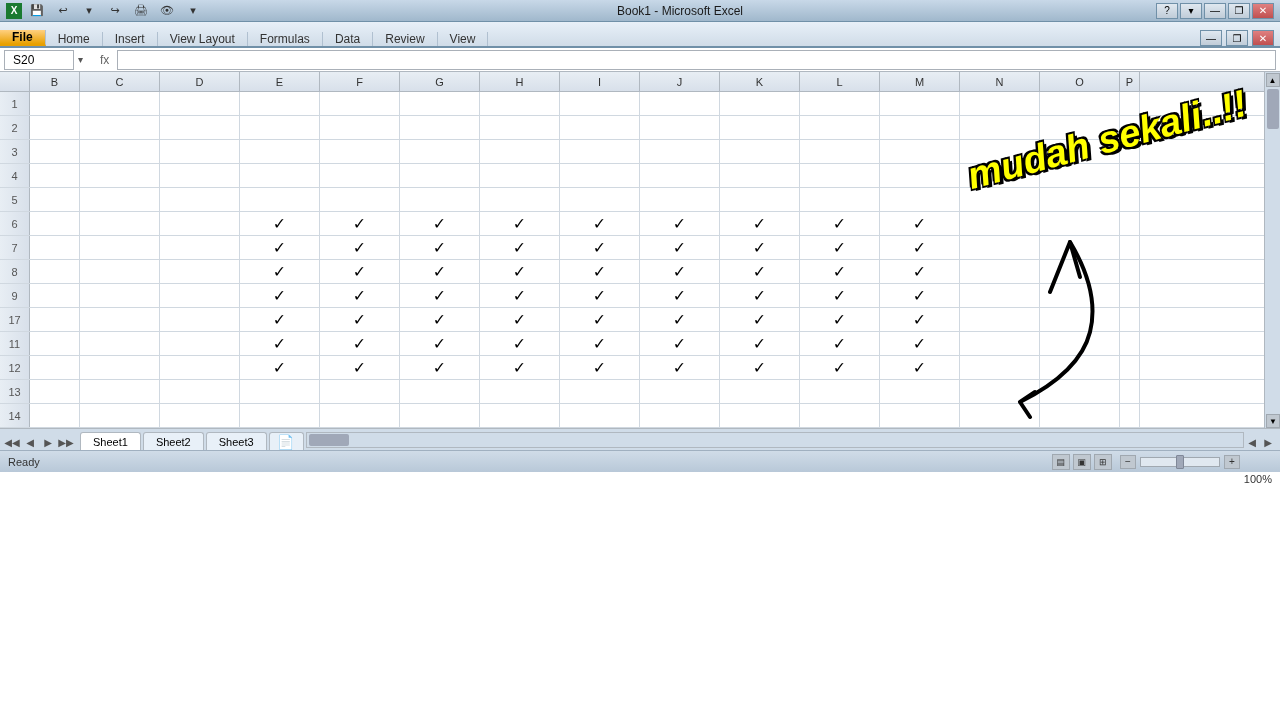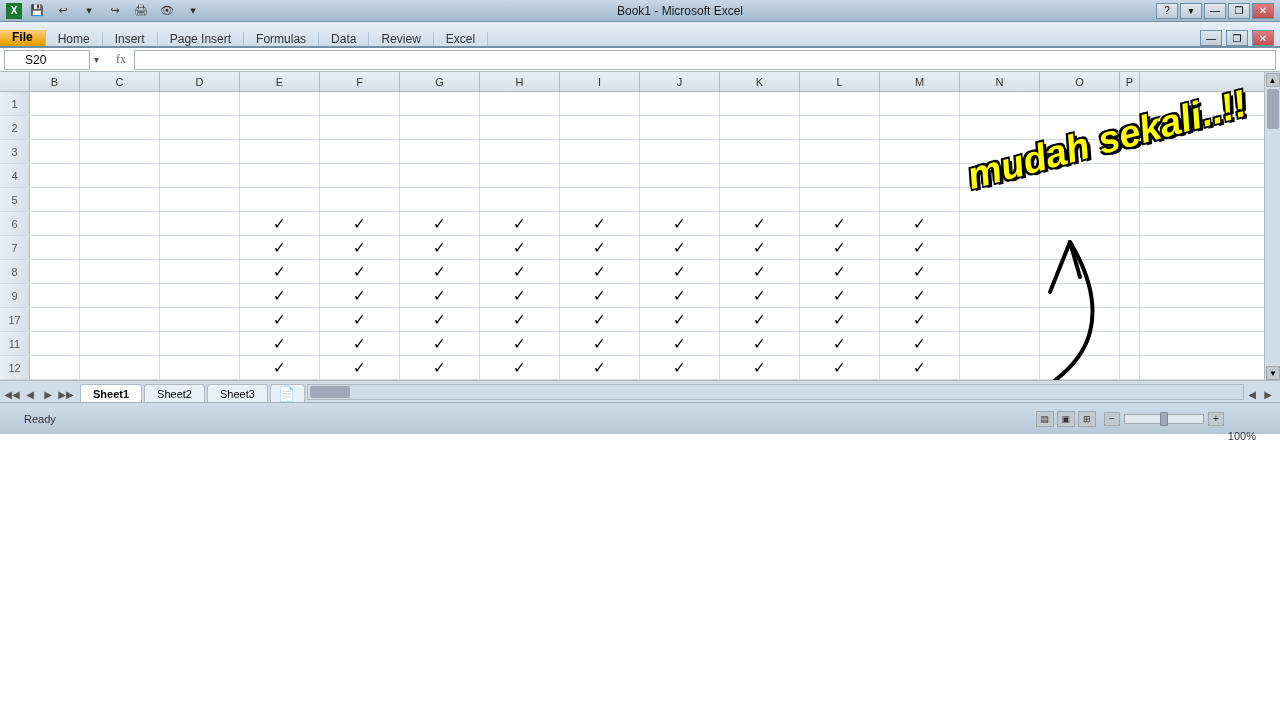--- a/index.html
+++ b/index.html
@@ -67,29 +67,29 @@
     .formula-bar {
       height: 24px;
       background: #fff;
       display: flex;
       align-items: center;
       border-bottom: 1px solid #b0b8c0;
       padding: 0 4px;
       gap: 4px;
     }
     .cell-ref {
-      width: 86px;
+      width: 70px;
       height: 20px;
       border: 1px solid #aab0b8;
-      padding: 0 20px;
+      padding: 0 8px;
       font-size: 12px;
       display: flex; align-items: center;
     }
     .cell-ref-dropdown { width: 14px; cursor: pointer; color: #555; font-size: 10px; }
-    .formula-icon { color: #666; font-size: 12px; padding: 0 4px; font-family: Liberation Serif, serif; }
+    .formula-icon { color: #666; font-size: 12px; padding: 0 4px; }
     .formula-input {
       flex: 1;
       height: 20px;
       border: 1px solid #aab0b8;
       padding: 0 4px;
       font-size: 12px;
     }
 
     
     .col-headers {
@@ -160,31 +160,31 @@
       border: 1px solid #b0b8c0;
       border-bottom: none;
       cursor: pointer;
       font-size: 11px;
       display: flex; align-items: center;
       margin-right: 2px;
       border-radius: 3px 3px 0 0;
     }
     .sheet-tab.active {
       background: #fff;
-      font-weight: bold;
+      font-weight: normal;
     }
 
     
     .status-bar {
-      height: 32px;
+      height: 22px;
       background: linear-gradient(to bottom, #d0dce8, #b8c8d8);
       display: flex;
       align-items: center;
       justify-content: space-between;
-      padding: 0 24px;
+      padding: 0 8px;
       border-top: 1px solid #a0b0c0;
     }
     .status-left { font-size: 11px; color: #333; }
     .status-right { display: flex; align-items: center; gap: 8px; font-size: 11px; color: #333; }
     .zoom-controls { display: flex; align-items: center; gap: 4px; }
 
     
     .spreadsheet-wrapper {
       position: relative;
       flex: 1;
@@ -272,25 +272,25 @@
     <div class="title-btn">—</div>
     <div class="title-btn">❐</div>
     <div class="title-btn close">✕</div>
   </div>
 </div>
 
 <div class="ribbon">
   <div class="ribbon-tab active">File</div>
   <div class="ribbon-tab">Home</div>
   <div class="ribbon-tab">Insert</div>
-  <div class="ribbon-tab">Page Insert</div>
+  <div class="ribbon-tab">View Layout</div>
   <div class="ribbon-tab">Formulas</div>
   <div class="ribbon-tab">Data</div>
   <div class="ribbon-tab">Review</div>
-  <div class="ribbon-tab">Excel</div>
+  <div class="ribbon-tab">View</div>
   <div class="ribbon-right">
     <div class="title-btn">—</div>
     <div class="title-btn">❐</div>
     <div class="title-btn close">✕</div>
   </div>
 </div>
 
 <div class="formula-bar">
   <div class="cell-ref">S20</div>
   <div class="cell-ref-dropdown">▾</div>
@@ -538,21 +538,57 @@
       <div class="cell col-i">✓</div>
       <div class="cell col-j">✓</div>
       <div class="cell col-k">✓</div>
       <div class="cell col-l">✓</div>
       <div class="cell col-n">✓</div>
       <div class="cell col-o"></div>
       <div class="cell col-p"></div>
       <div class="cell col-q"></div>
     </div>
 
-
+    <div class="grid-row row-height">
+      <div class="row-num">13</div>
+      <div class="cell col-b"></div>
+      <div class="cell col-c"></div>
+      <div class="cell col-d"></div>
+      <div class="cell col-e"></div>
+      <div class="cell col-f"></div>
+      <div class="cell col-g"></div>
+      <div class="cell col-h"></div>
+      <div class="cell col-i"></div>
+      <div class="cell col-j"></div>
+      <div class="cell col-k"></div>
+      <div class="cell col-l"></div>
+      <div class="cell col-n"></div>
+      <div class="cell col-o"></div>
+      <div class="cell col-p"></div>
+      <div class="cell col-q"></div>
+    </div>
+
+    <div class="grid-row row-height">
+      <div class="row-num">14</div>
+      <div class="cell col-b"></div>
+      <div class="cell col-c"></div>
+      <div class="cell col-d"></div>
+      <div class="cell col-e"></div>
+      <div class="cell col-f"></div>
+      <div class="cell col-g"></div>
+      <div class="cell col-h"></div>
+      <div class="cell col-i"></div>
+      <div class="cell col-j"></div>
+      <div class="cell col-k"></div>
+      <div class="cell col-l"></div>
+      <div class="cell col-n"></div>
+      <div class="cell col-o"></div>
+      <div class="cell col-p"></div>
+      <div class="cell col-q"></div>
+    </div>
   </div>
 
   <div class="annotation-mudah">mudah sekali..!!</div>
 
 
   <svg class="arrow-svg" width="200" height="220">
     <path d="M 150 10 Q 180 60 170 100 Q 160 140 100 170 L 115 160 M 100 170 L 110 185" stroke="#000" stroke-width="4" fill="none" stroke-linecap="round" stroke-linejoin="round"></path>
 
     <path d="M 130 60 L 150 10 L 160 45" stroke="#000" stroke-width="4" fill="none" stroke-linecap="round" stroke-linejoin="round"></path>
   </svg>

